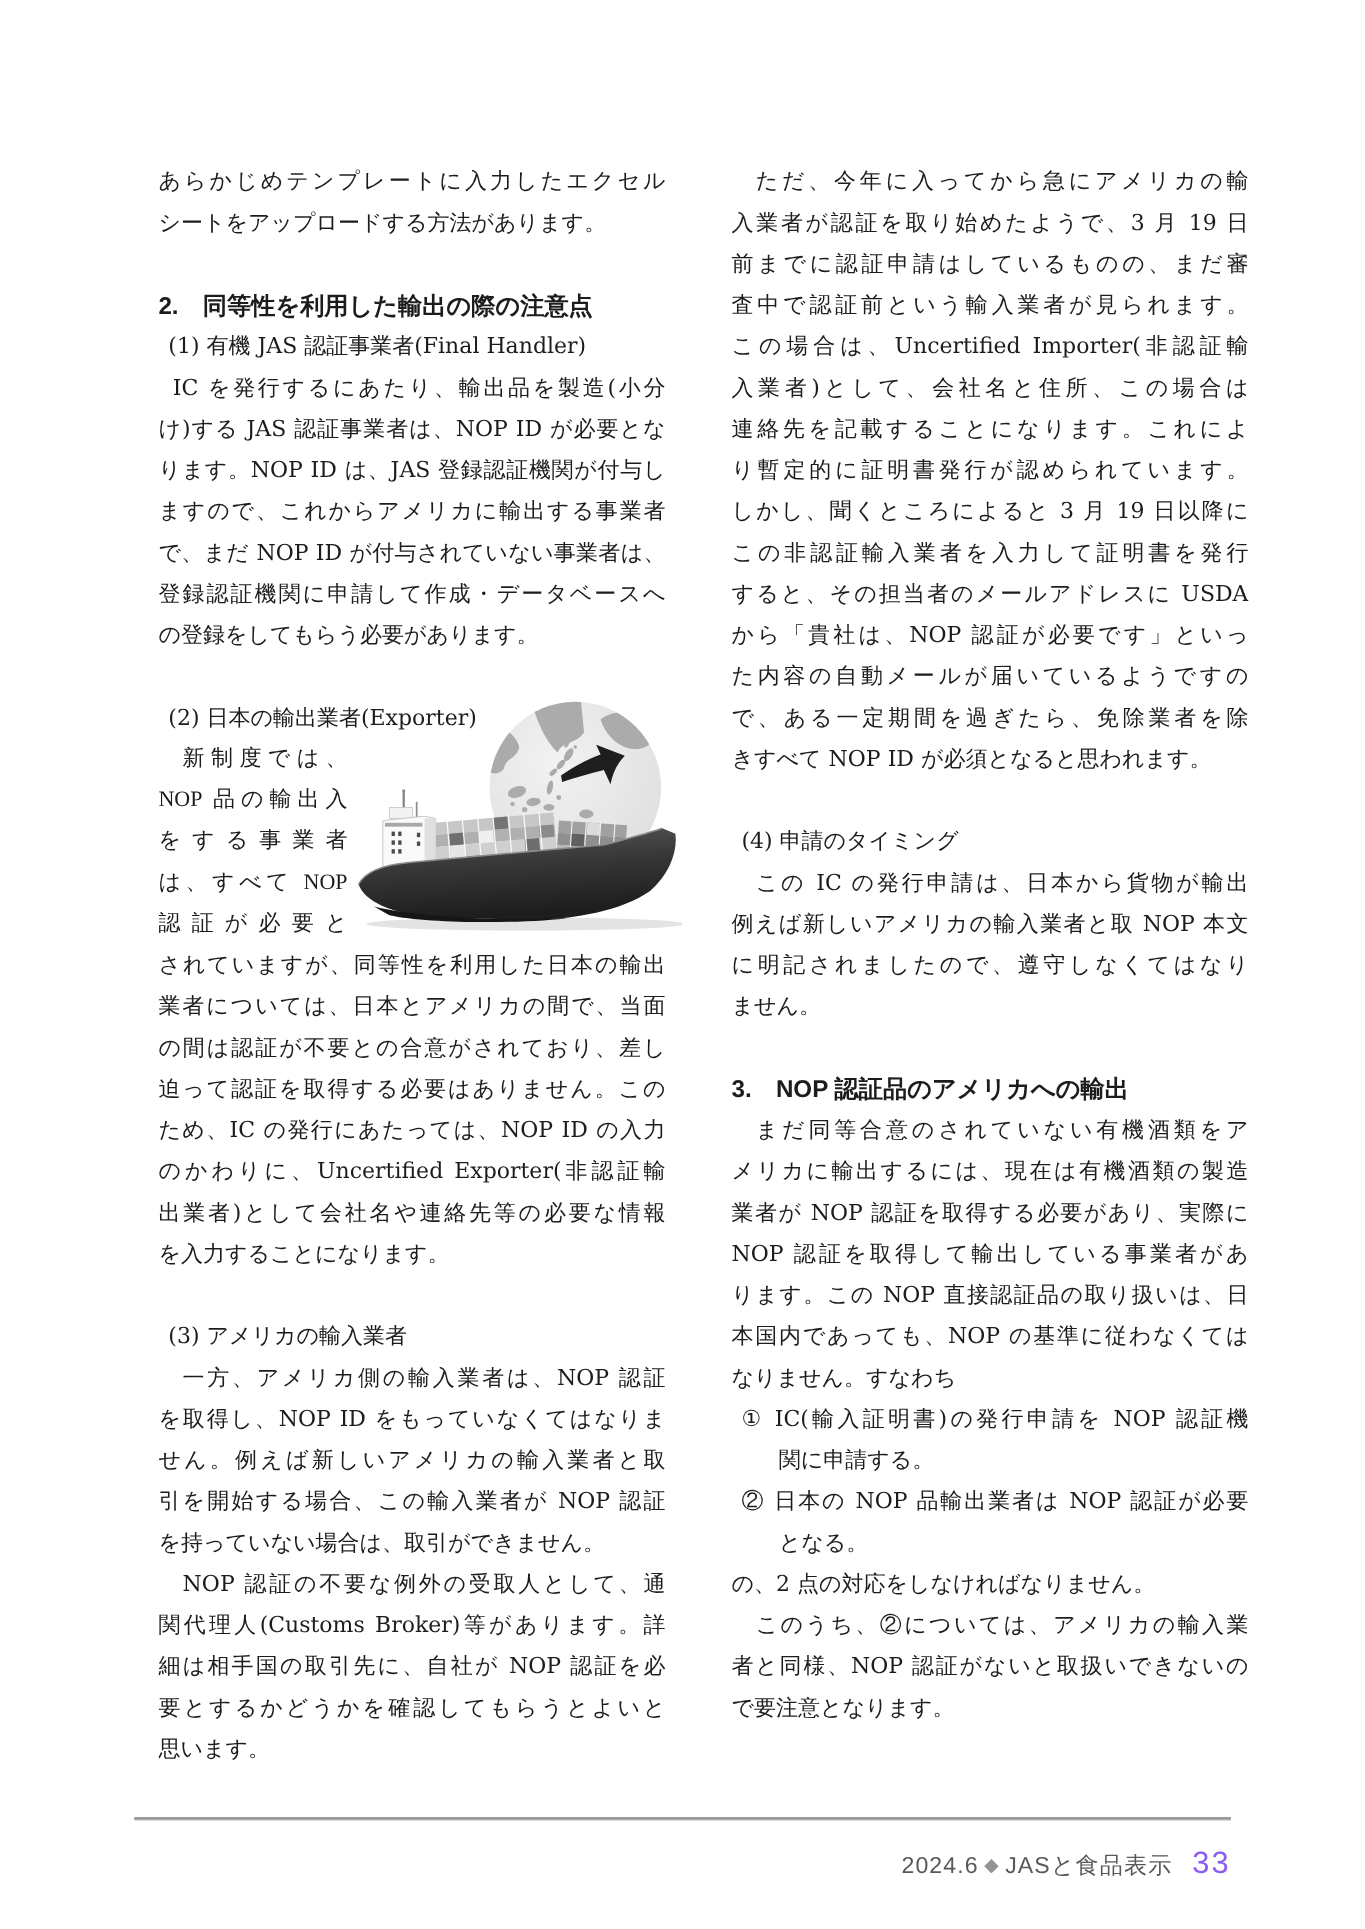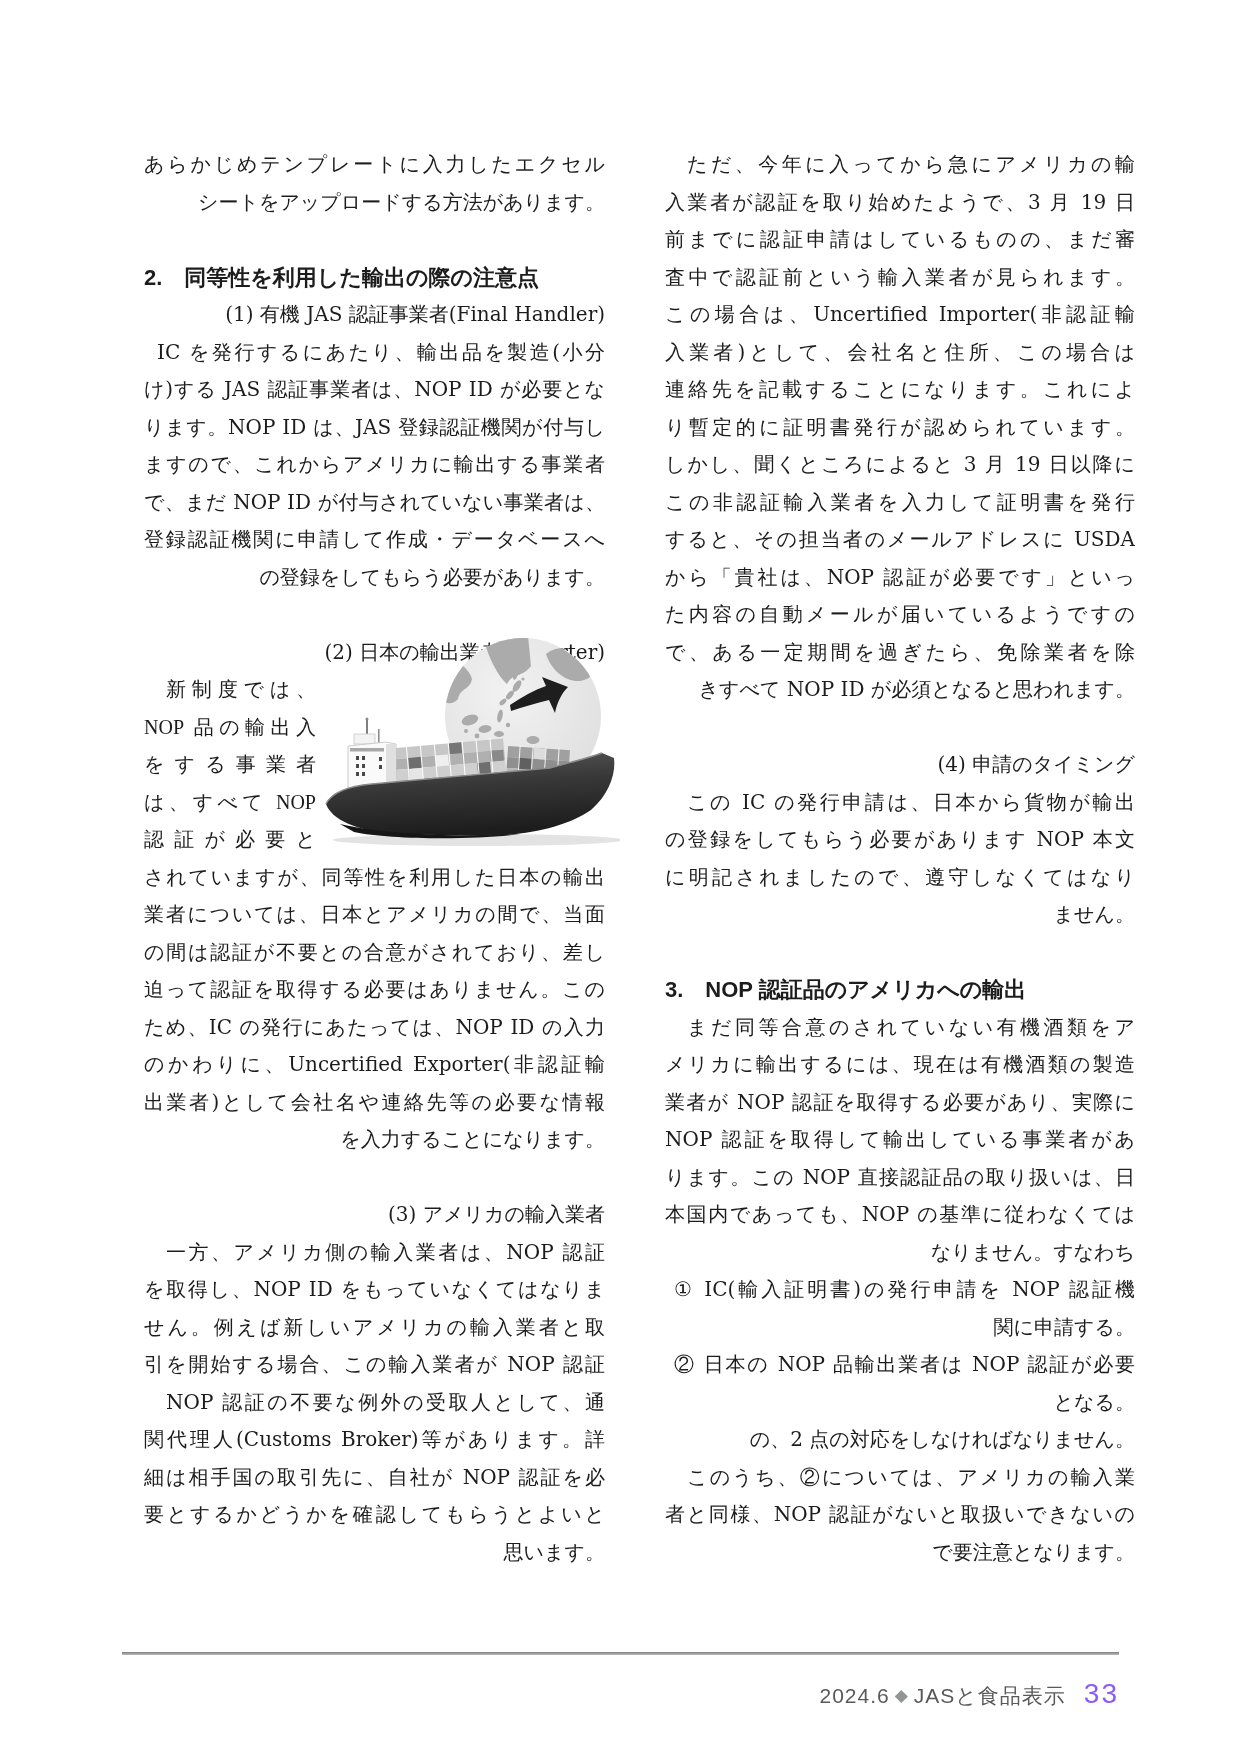--- a/index.html
+++ b/index.html
@@ -3,21 +3,21 @@
 <meta charset="utf-8">
 <style>
   html,body{margin:0;padding:0;background:#ffffff;}
   .page{position:relative;width:1241px;height:1754px;background:#ffffff;overflow:hidden;
         font-family:"DejaVu Serif","Liberation Serif",serif;color:#1c1c1c;}
   .col{position:absolute;top:146px;}
   #colL{left:144px;width:461px;}
   #colR{left:665px;width:470px;}
   .ln{box-sizing:border-box;height:37.5px;line-height:37.5px;font-size:20px;
       text-align:justify;text-align-last:justify;overflow:hidden;}
-  .ln.end{text-align:right;text-align-last:auto;}
+  .ln.end{text-align:left;text-align-last:auto;}
   .ln.head{font-family:"Liberation Sans","DejaVu Sans",sans-serif;font-weight:bold;
            font-size:22px;text-align:left;text-align-last:auto;}
   .ln.sp{height:37.5px;}
   .nw{width:172px;font-family:Liberation Serif, serif;}
   .pa{padding-left:9px;}
   .pb{padding-left:13px;}
   .pc{padding-left:22px;}
   .pd{padding-left:43px;}
   .illus{position:absolute;left:320px;top:628px;width:300px;height:222px;}
   .rule{position:absolute;left:122px;top:1652px;width:997px;height:3px;
@@ -60,20 +60,21 @@
     <div class="ln">ため、IC の発行にあたっては、NOP ID の入力</div>
     <div class="ln">のかわりに、Uncertified Exporter(非認証輸</div>
     <div class="ln">出業者)として会社名や連絡先等の必要な情報</div>
     <div class="ln end">を入力することになります。</div>
     <div class="ln sp"></div>
     <div class="ln end pa">(3) アメリカの輸入業者</div>
     <div class="ln pc">一方、アメリカ側の輸入業者は、NOP 認証</div>
     <div class="ln">を取得し、NOP ID をもっていなくてはなりま</div>
     <div class="ln">せん。例えば新しいアメリカの輸入業者と取</div>
     <div class="ln">引を開始する場合、この輸入業者が NOP 認証</div>
+    <div class="ln end">を持っていない場合は、取引ができません。</div>
     <div class="ln pc">NOP 認証の不要な例外の受取人として、通</div>
     <div class="ln">関代理人(Customs Broker)等があります。詳</div>
     <div class="ln">細は相手国の取引先に、自社が NOP 認証を必</div>
     <div class="ln">要とするかどうかを確認してもらうとよいと</div>
     <div class="ln end">思います。</div>
   </div>
 
   <div class="col" id="colR">
     <div class="ln pc">ただ、今年に入ってから急にアメリカの輸</div>
     <div class="ln">入業者が認証を取り始めたようで、3 月 19 日</div>
@@ -86,21 +87,21 @@
     <div class="ln">しかし、聞くところによると 3 月 19 日以降に</div>
     <div class="ln">この非認証輸入業者を入力して証明書を発行</div>
     <div class="ln">すると、その担当者のメールアドレスに USDA</div>
     <div class="ln">から「貴社は、NOP 認証が必要です」といっ</div>
     <div class="ln">た内容の自動メールが届いているようですの</div>
     <div class="ln">で、ある一定期間を過ぎたら、免除業者を除</div>
     <div class="ln end">きすべて NOP ID が必須となると思われます。</div>
     <div class="ln sp"></div>
     <div class="ln end pa">(4) 申請のタイミング</div>
     <div class="ln pc">この IC の発行申請は、日本から貨物が輸出</div>
-    <div class="ln">の登録をしてもらう必要があります NOP 本文</div>
+    <div class="ln">例えば新しいアメリカの輸入業者と取 NOP 本文</div>
     <div class="ln">に明記されましたので、遵守しなくてはなり</div>
     <div class="ln end">ません。</div>
     <div class="ln sp"></div>
     <div class="ln head">3.　NOP 認証品のアメリカへの輸出</div>
     <div class="ln pc">まだ同等合意のされていない有機酒類をア</div>
     <div class="ln">メリカに輸出するには、現在は有機酒類の製造</div>
     <div class="ln">業者が NOP 認証を取得する必要があり、実際に</div>
     <div class="ln">NOP 認証を取得して輸出している事業者があ</div>
     <div class="ln">ります。この NOP 直接認証品の取り扱いは、日</div>
     <div class="ln">本国内であっても、NOP の基準に従わなくては</div>

